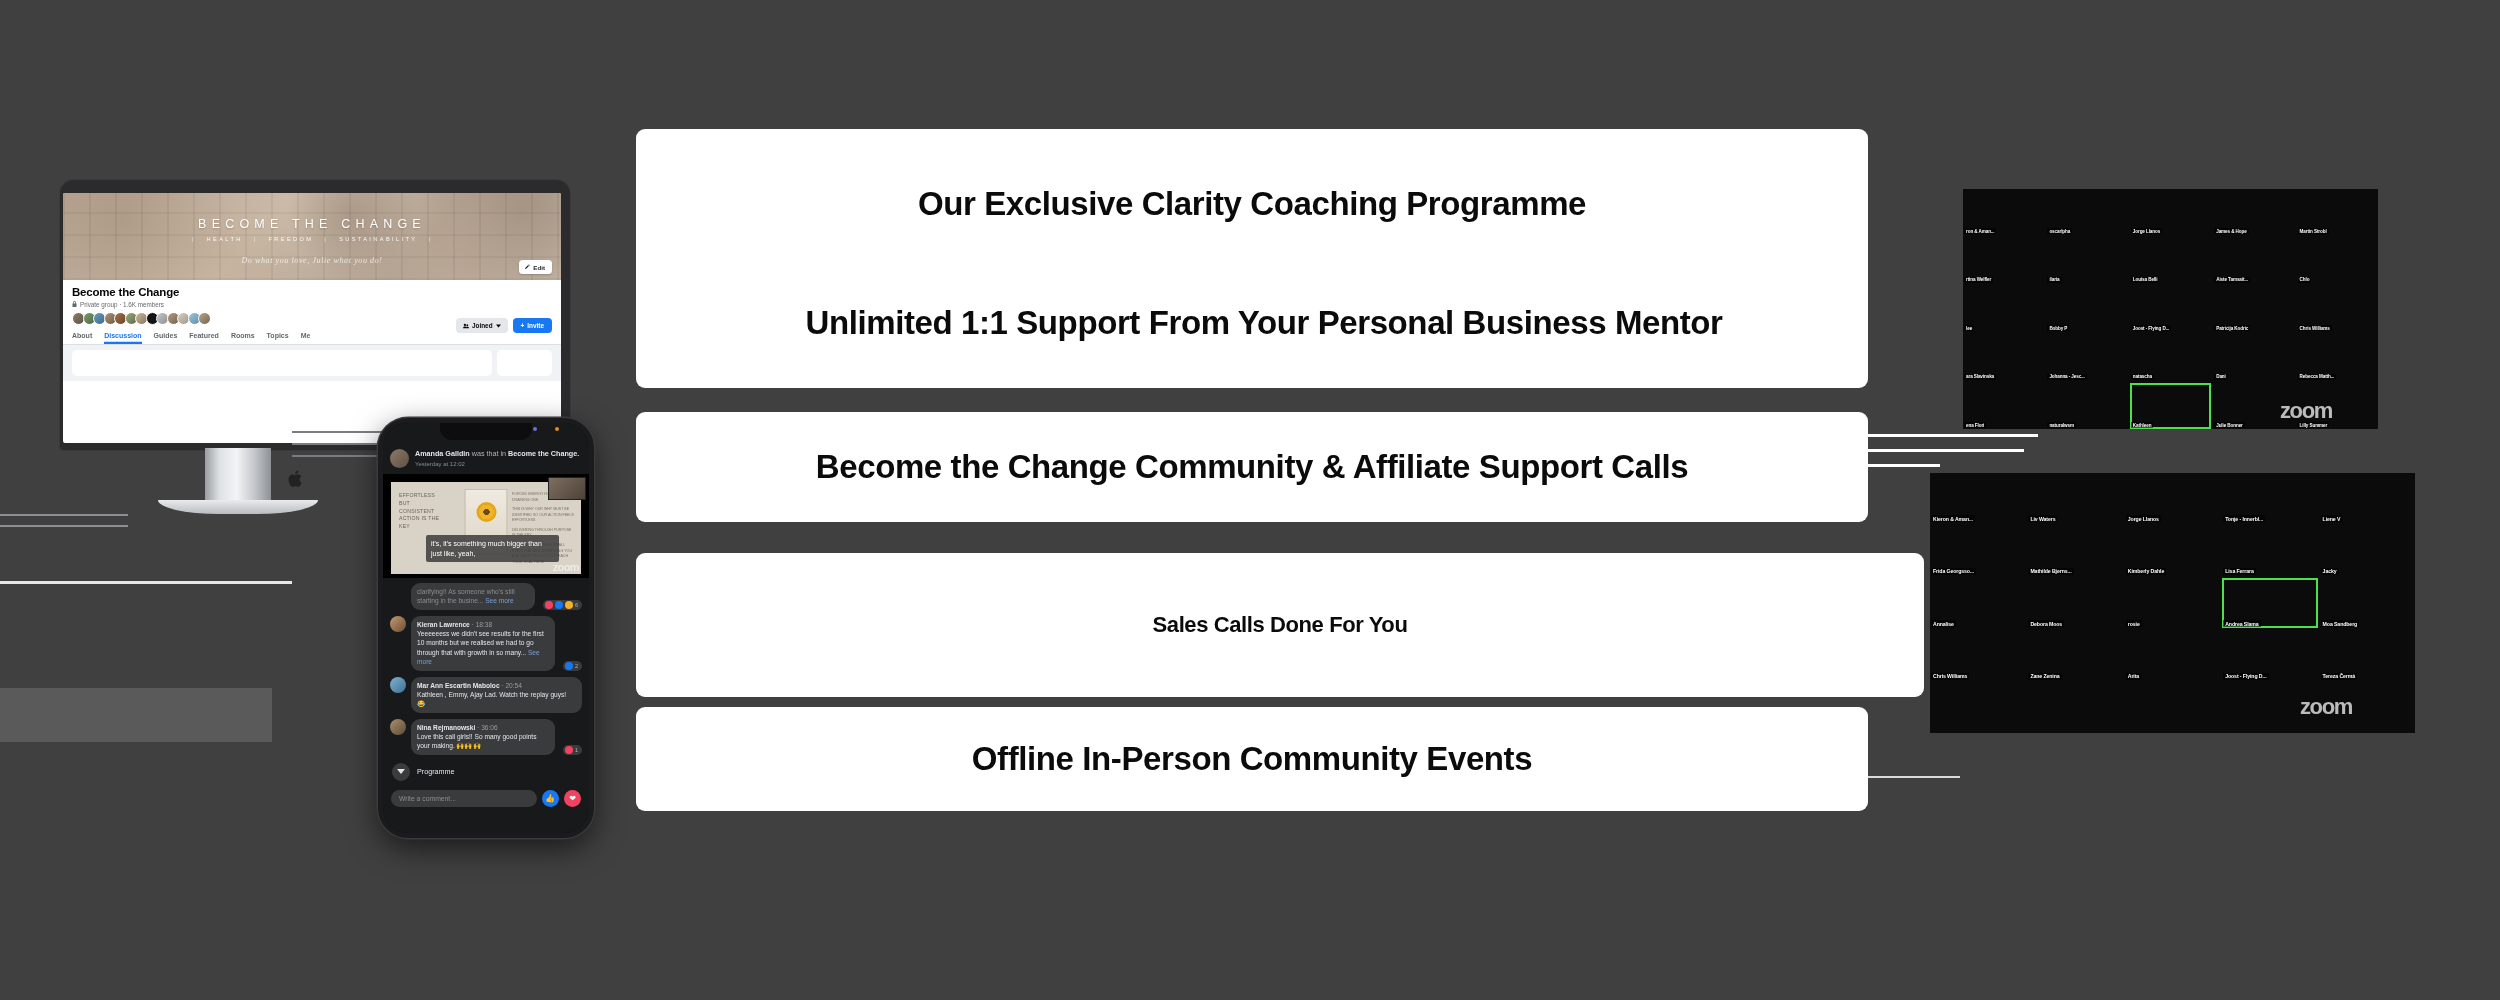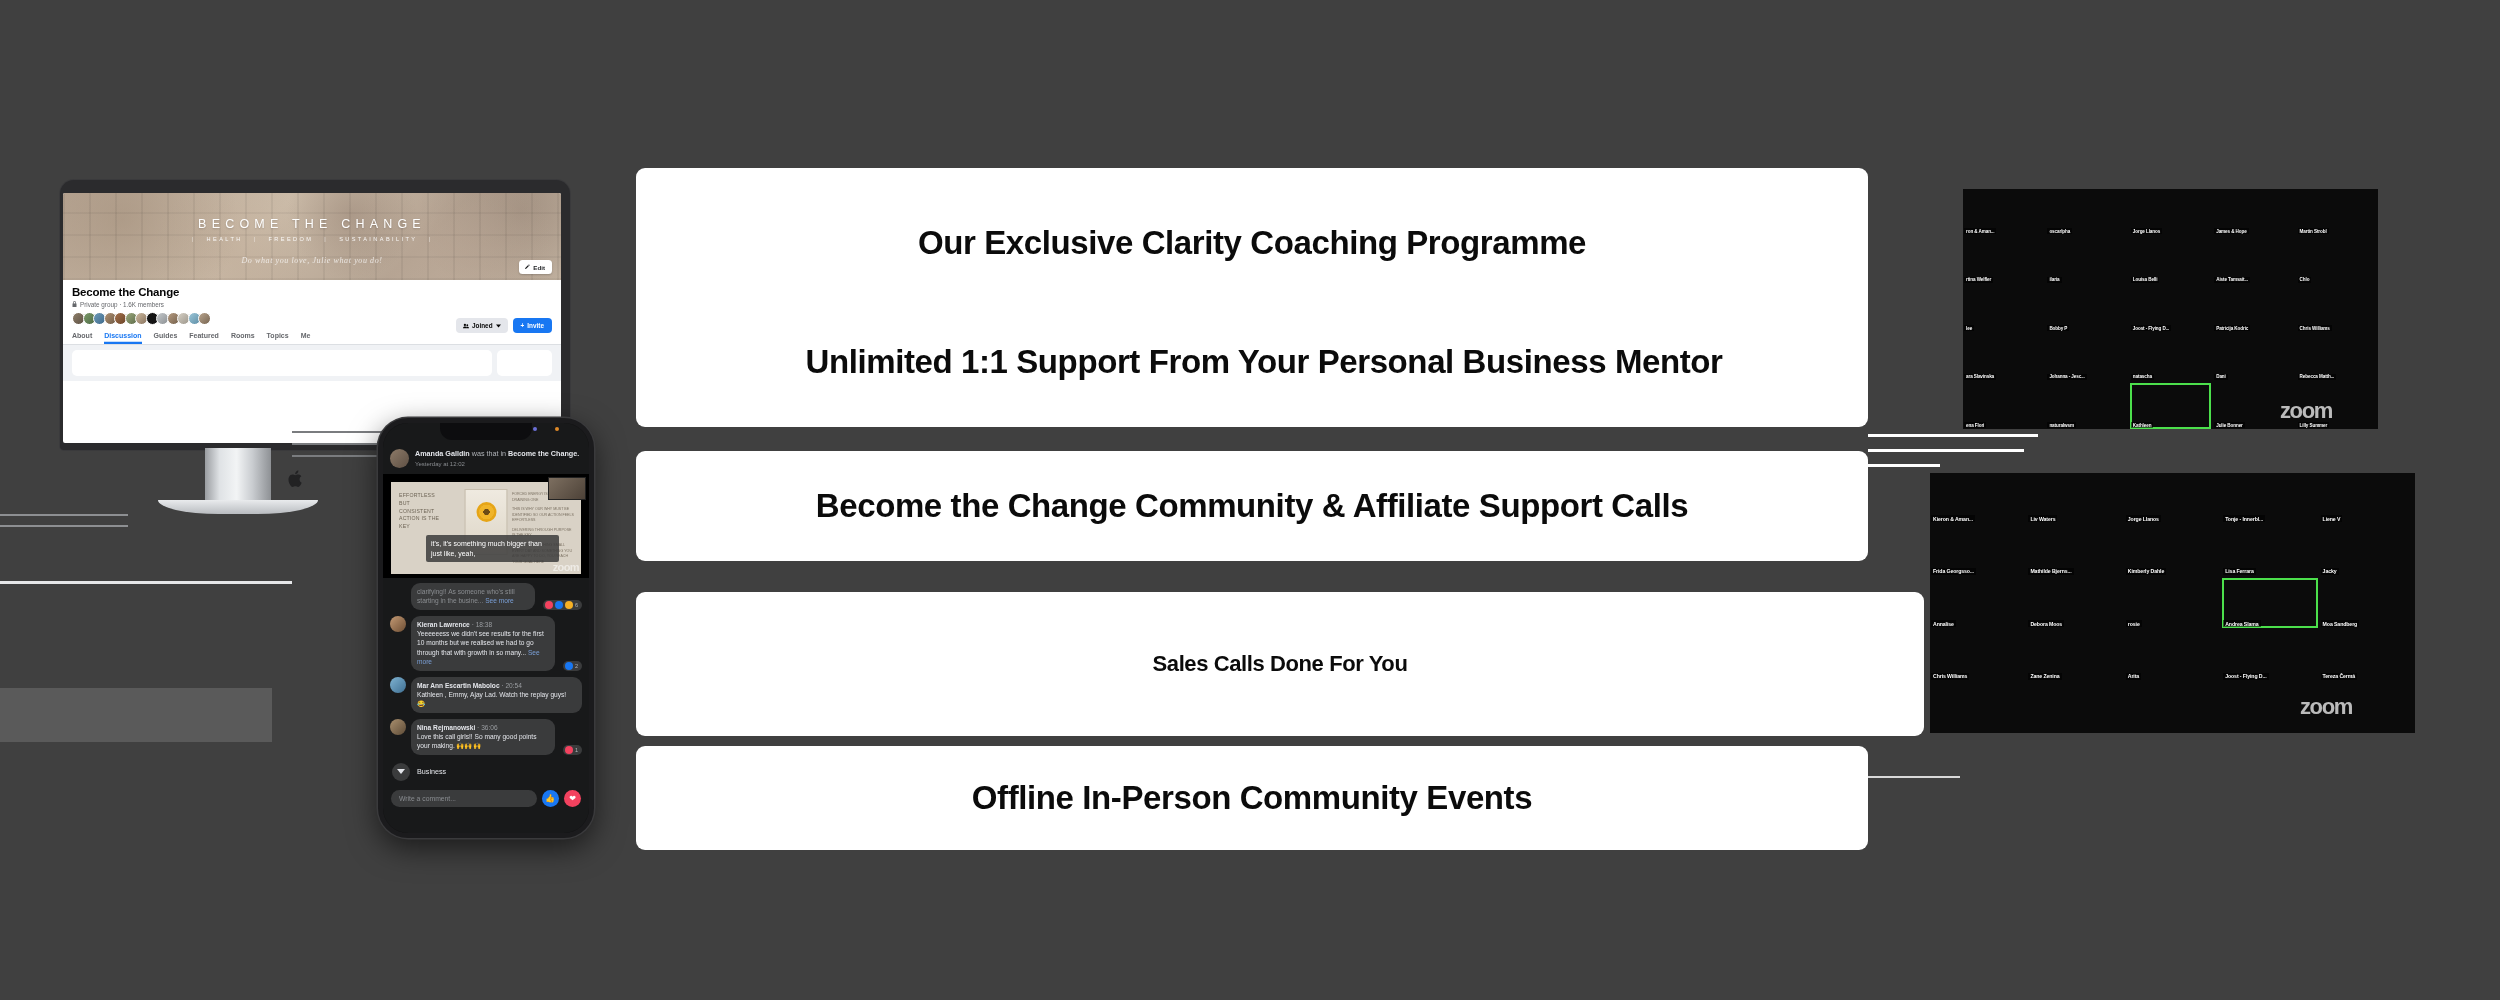--- a/index.html
+++ b/index.html
@@ -192,21 +192,21 @@
   .p-input { flex: 1; background: #3a3b3c; border-radius: 11px; padding: 5px 8px; font-size: 6.8px; color: #8a8d91; }
   .p-like, .p-heart { width: 17px; height: 17px; border-radius: 50%; display:flex;align-items:center;justify-content:center;font-size:8px;}
   .p-like { background: #1877f2; color:#fff; }
   .p-heart { background: #f3425f; color:#fff; }
 
   
   .card-f {
     position: absolute; background: #fff; border-radius: 9px;
     display: flex; align-items: center; justify-content: center;
     color: #0b0b0b; font-weight: 800; letter-spacing: -.4px;
-    text-align: center; padding: 0 24px; margin-top: 39px;
+    text-align: center; padding: 0 24px;
   }
   #card1 { left: 636px; top: 129px; width: 1232px; height: 259px; }
   #card1 .txt { position: absolute; top: 56px; left:0; right:0; font-size: 33px; }
   #card1 .txt2 { position: absolute; top: 175px; left:0; right:0; font-size: 33px; padding-left: 24px; }
   #card2 { left: 636px; top: 412px; width: 1232px; height: 110px; font-size: 33px; }
   #card3 { left: 636px; top: 553px; width: 1288px; height: 144px; font-size: 22px; }
   #card4 { left: 636px; top: 707px; width: 1232px; height: 104px; font-size: 33px; }
 
   .connector { position: absolute; background: #fff; height: 3px; }
   .cn1 { left: 1868px; top: 434px; width: 170px; }
@@ -421,21 +421,21 @@
           <span>1</span>
         </div>
       </div>
 
       <div class="p-comments">
         <div class="p-chev">
           <svg width="8" height="5" viewBox="0 0 10 6">
               <path fill="#e4e6eb" d="M0 0h10L5 6z"></path>
             </svg>
         </div>
-        <span>Business</span>
+        <span>Programme</span>
       </div>
 
       <div class="p-inputrow">
         <div class="p-input">Write a comment...</div>
         <div class="p-like">👍</div>
         <div class="p-heart">❤</div>
       </div>
     </div>
   </div>
 

